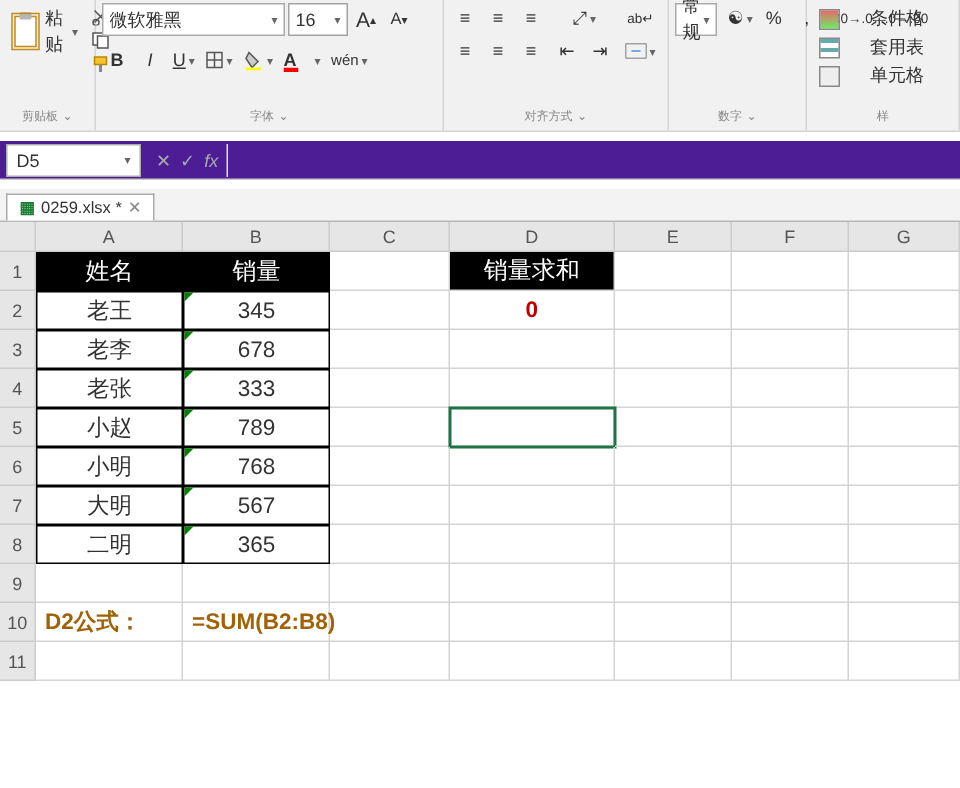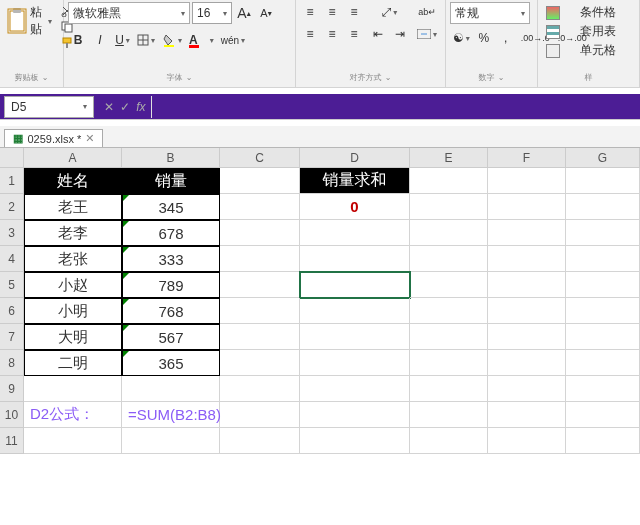--- a/index.html
+++ b/index.html
@@ -46,21 +46,21 @@
   
   
   .sheet { display: grid; grid-template-columns: 24px 98px 98px 80px 110px 78px 78px 74px; }
   .hdr { background: #e6e6e6; border-right: 1px solid #ccc; border-bottom: 1px solid #ccc; text-align: center; font-size: 12px; color: #555; height: 20px; line-height: 20px; }
   .rowhdr { background: #e6e6e6; border-right: 1px solid #ccc; border-bottom: 1px solid #ccc; text-align: center; font-size: 12px; color: #555; height: 26px; line-height: 26px; }
   .cell { border-right: 1px solid #d4d4d4; border-bottom: 1px solid #d4d4d4; height: 26px; display: flex; align-items: center; justify-content: center; font-size: 15px; position: relative; }
   .thead { background: #000; color: #fff; font-weight: normal; font-size: 16px; }
   .bordered { border: 1px solid #000 !important; }
   .redbold { color: #c00000; font-weight: bold; }
   .tri { position: absolute; top: 0; left: 0; width: 0; height: 0; border-top: 6px solid #008000; border-right: 6px solid transparent; }
-  .formula-note { color: #8b5cf6; font-weight: normal; font-size: 15px; justify-content: flex-start; padding-left: 6px; }
+  .formula-note { color: #a16207; font-weight: bold; font-size: 15px; justify-content: flex-start; padding-left: 6px; }
   .selcell { outline: 2px solid #217346; outline-offset: -1px; }
 </style>
 </head>
 <body>
 
 <div class="ribbon">
 
   <div class="group" style="width:64px">
     <div class="group-body">
       <div class="paste-main">
@@ -180,21 +180,21 @@
               </svg>
               <span class="caret">▾</span>
             </div>
         </div>
       </div>
     </div>
     <div class="group-label"><span>对齐方式</span> <span>⌄</span></div>
   </div>
 
   <div class="group" style="width:92px">
-    <div class="group-body" style="flex-direction:column;gap:4px">
+    <div class="group-body" style="flex-direction:row;gap:4px">
       <div class="num-box">
           <span>常规</span>
           <span class="caret">▾</span>
         </div>
       <div style="display:flex;gap:2px">
         <div class="tbtn dd">☯<span class="caret">▾</span></div>
         <div class="tbtn">%</div>
         <div class="tbtn">,</div>
         <div class="tbtn" style="font-size:9px">.00→.0</div>
         <div class="tbtn" style="font-size:9px">.0→.00</div>

